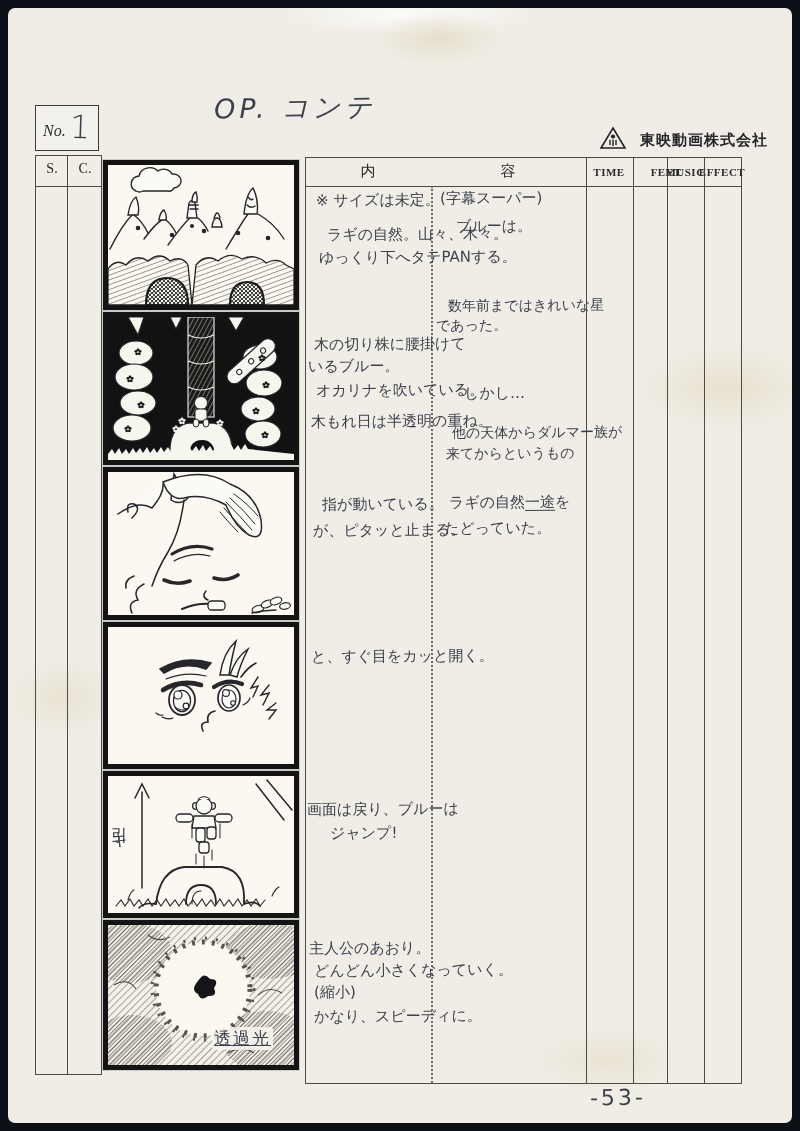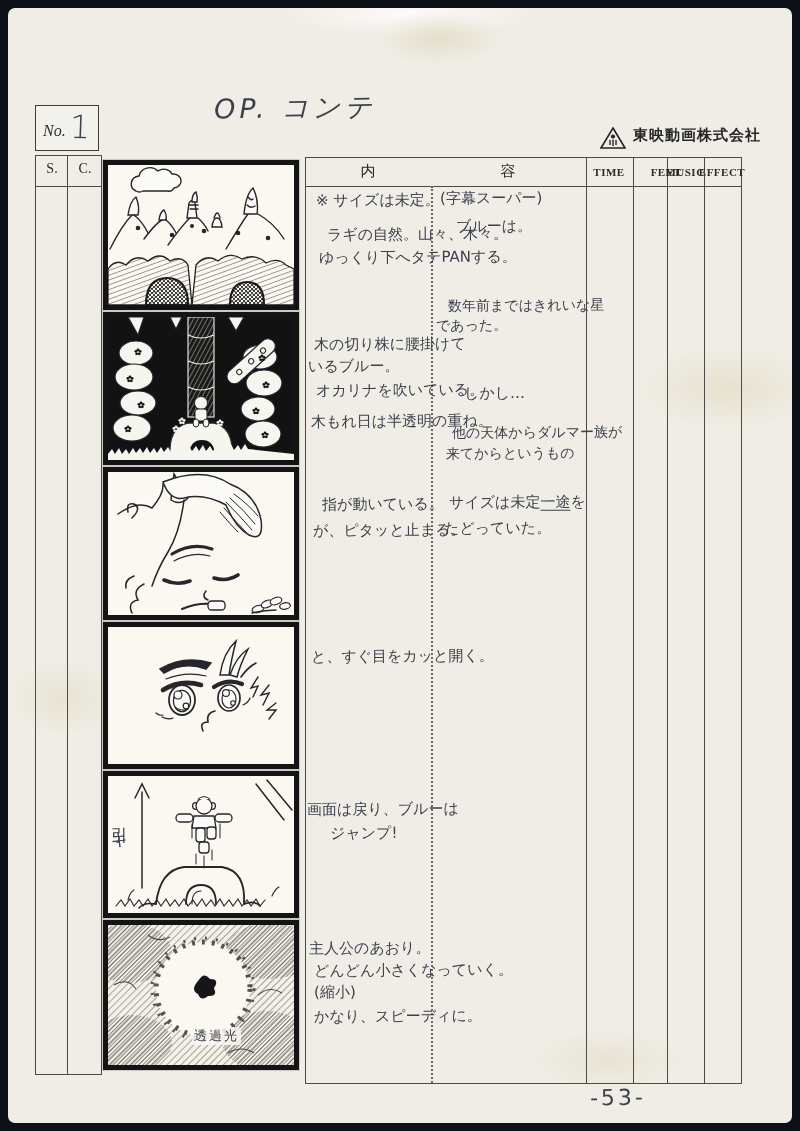--- a/index.html
+++ b/index.html
@@ -18,21 +18,21 @@
        white-space:nowrap;transform:rotate(-.4deg);}
   .txt.sm{font-size:14px;}
   .u{text-decoration:underline;text-underline-offset:3px;}
   
   .title{position:absolute;left:206px;top:82px;font-size:27px;font-style:italic;
          letter-spacing:4px;transform:rotate(-1deg);}
   .no-box{position:absolute;left:27px;top:97px;width:62px;height:44px;border:1.5px solid #3c3c3a;
           background:rgba(255,255,255,.25);}
   .no-label{position:absolute;left:7px;top:16px;font-style:italic;font-size:16px;color:#2e2e2c;}
   .no-value{position:absolute;left:34px;top:2px;font-size:32px;font-weight:300;transform:rotate(2deg);}
-  .company{position:absolute;left:592px;top:118px;display:flex;align-items:flex-start;gap:7px;}
+  .company{position:absolute;left:592px;top:118px;display:flex;align-items:flex-end;gap:14px;}
   .company-name{font-size:15px;font-weight:bold;color:#26262a;letter-spacing:1px;}
   
   .tbl-left{position:absolute;left:27px;top:147px;width:65px;height:918px;border:1px solid #4a4a48;}
   .sc-divider{position:absolute;left:31px;top:0;width:1px;height:100%;background:#4a4a48;}
   .sc-underline{position:absolute;left:0;top:30px;width:100%;height:1px;background:#4a4a48;}
   .hdr{position:absolute;color:#2b2b2b;font-size:14px;transform:translateX(-50%);}
   .hdr-s{left:16px;top:5px;} .hdr-c{left:49px;top:5px;}
   .tbl-right{position:absolute;left:297px;top:149px;width:435px;height:925px;border:1px solid #4a4a48;}
   .tr-underline{position:absolute;left:0;top:28px;width:100%;height:1px;background:#4a4a48;}
   .v{position:absolute;top:0;width:1px;height:100%;background:#4a4a48;}
@@ -42,22 +42,22 @@
   .hdr.eng{font-size:11px;font-weight:bold;letter-spacing:.5px;top:8px;}
   .t-time{left:303px;} .t-feet{left:360px;} .t-music{left:379px;} .t-effect{left:416px;}
   
   .panel{position:absolute;left:95px;width:186px;border:5px solid #141414;background:#faf8f1;
          box-shadow:0 0 0 1px rgba(0,0,0,.15);}
   .p1{top:152px;height:140px;} .p2{top:304px;height:143px;} .p3{top:459px;height:143px;}
   .p4{top:614px;height:137px;} .p5{top:763px;height:137px;} .p6{top:912px;height:140px;}
   .panel svg{display:block;}
   .note-v{position:absolute;left:101px;top:806px;writing-mode:vertical-rl;font-size:17px;
           letter-spacing:6px;z-index:5;}
-  .note-h{position:absolute;left:184px;top:1019px;font-size:13px;letter-spacing:2px;z-index:5;
-          background:rgba(250,248,241,.85);padding:0 2px;border-radius:3px;}
+  .note-h{position:absolute;left:204px;top:1019px;font-size:17px;letter-spacing:2px;z-index:5;
+          background:rgba(250,248,241,.85);padding:0 2px;border-radius:3px;text-decoration:underline;}
   .pageno{position:absolute;left:582px;top:1077px;font-size:22px;letter-spacing:3px;
           transform:rotate(-1deg);}
   .logo-ic{width:26px;height:24px;}
 </style>
 </head>
 <body>
 
 <div class="scan">
  <div class="paper">
 
@@ -331,21 +331,21 @@
   <div class="txt" style="left:306px;top:327px;">木の切り株に腰掛けて</div>
   <div class="txt" style="left:300px;top:349px;">いるブルー。</div>
   <div class="txt" style="left:308px;top:373px;">オカリナを吹いている。</div>
   <div class="txt" style="left:303px;top:404px;">木もれ日は半透明の重ね。</div>
   <div class="txt" style="left:456px;top:376px;">しかし…</div>
   <div class="txt sm" style="left:444px;top:416px;">他の天体からダルマー族が</div>
   <div class="txt sm" style="left:438px;top:437px;">来てからというもの</div>
 
   <div class="txt" style="left:306px;top:487px;margin-left:8px;">指が動いている。</div>
   <div class="txt" style="left:305px;top:513px;">が、ピタッと止まる。</div>
-  <div class="txt" style="left:441px;top:485px;"><span>サイズは未定</span><span class="u">一途</span><span>を</span></div>
+  <div class="txt" style="left:441px;top:485px;"><span>ラギの自然</span><span class="u">一途</span><span>を</span></div>
   <div class="txt" style="left:436px;top:511px;">たどっていた。</div>
 
   <div class="txt" style="left:303px;top:639px;">と、すぐ目をカッと開く。</div>
 
   <div class="txt" style="left:299px;top:792px;">画面は戻り、ブルーは</div>
   <div class="txt" style="left:322px;top:816px;">ジャンプ!</div>
   <div class="note-v hand">引キ</div>
 
   <div class="txt" style="left:301px;top:931px;">主人公のあおり。</div>
   <div class="txt" style="left:306px;top:953px;">どんどん小さくなっていく。</div>

